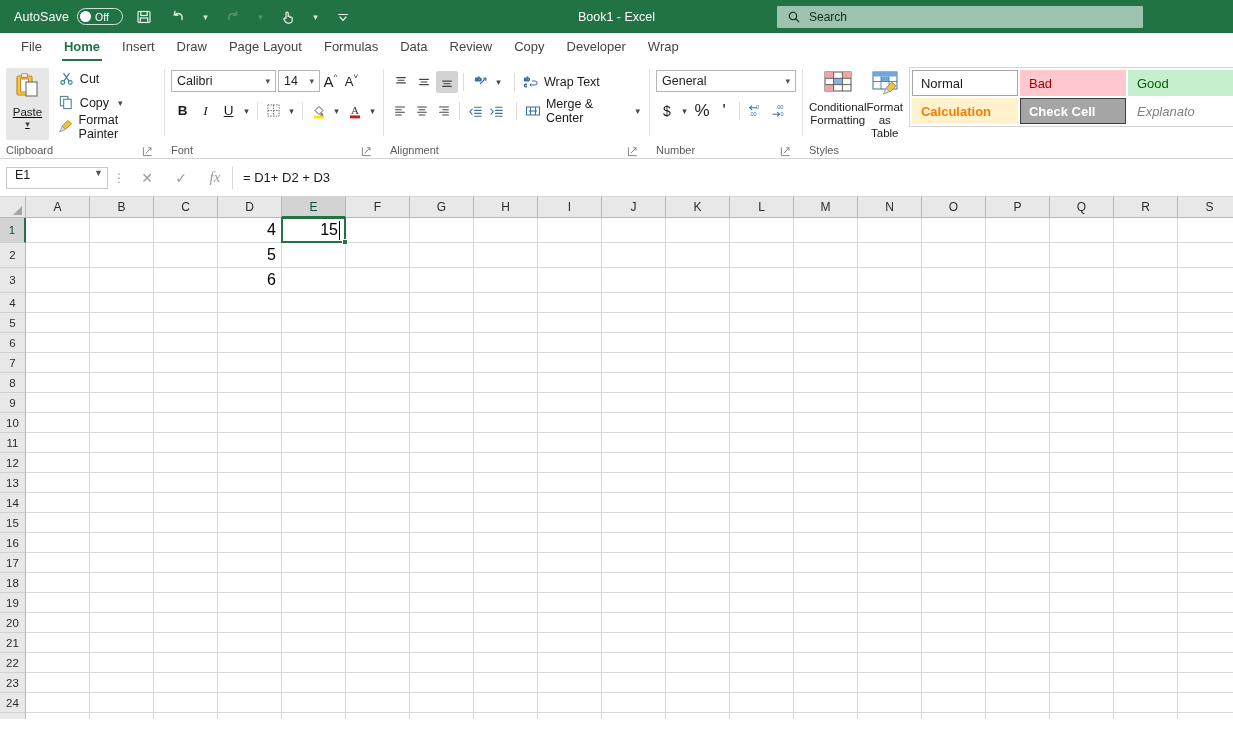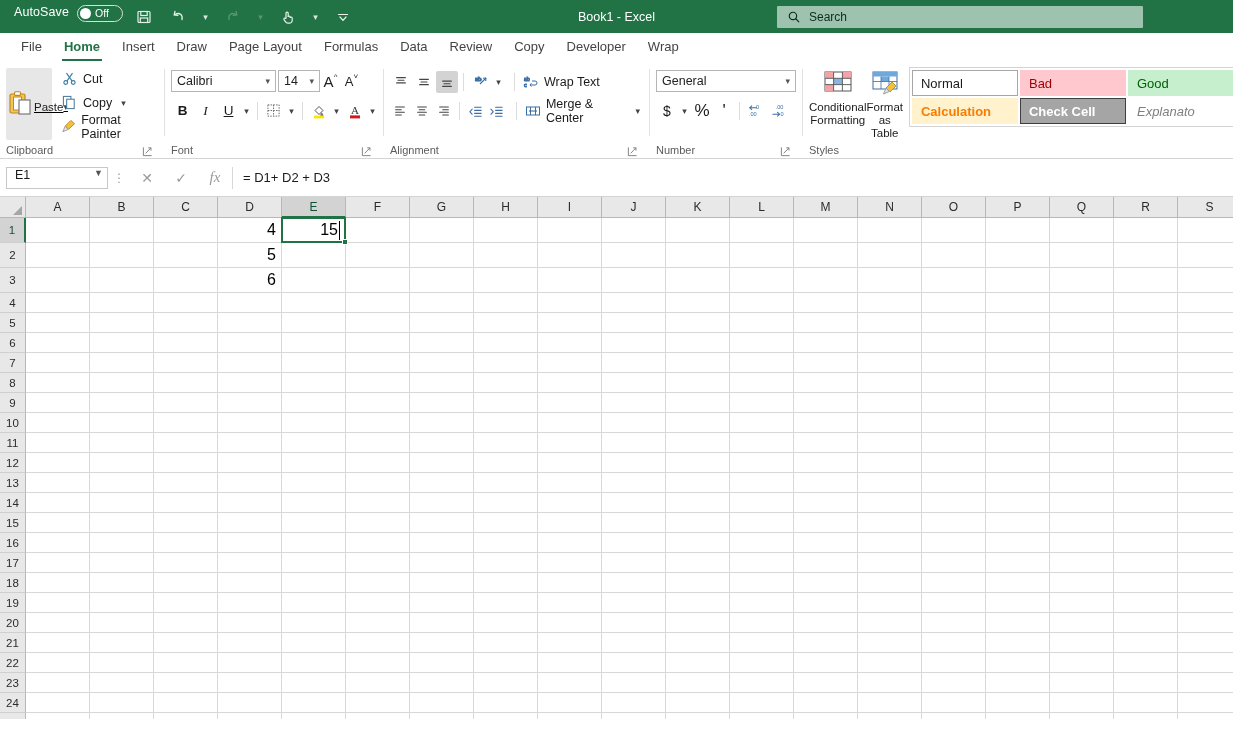--- a/index.html
+++ b/index.html
@@ -10,21 +10,21 @@
     font-family: "Liberation Sans", sans-serif;
     background: #ffffff;
   }
   #app { position: relative; width: 1233px; height: 738px; overflow: hidden; }
 
   
   .titlebar {
     height: 33px; background: #217346; color: #ffffff;
     display: flex; align-items: center; position: relative;
   }
-  .qat { display: flex; padding-left: 14px; gap: 8px; }
+  .qat { display: flex; align-items: center; padding-left: 14px; gap: 8px; }
   .autosave-label { font-size: 12.5px; letter-spacing: .1px; }
   .toggle {
     width: 46px; height: 17px; border: 1px solid #cfe3d6; border-radius: 9px;
     display: flex; align-items: center; padding: 0 2px; gap: 4px;
     background: transparent;
   }
   .toggle .knob { width: 11px; height: 11px; border-radius: 50%; background: #ffffff; }
   .toggle .tlabel { font-size: 10.5px; color: #ffffff; }
   .qicon {
     width: 26px; height: 24px; display: flex; align-items: center; justify-content: center;
@@ -70,21 +70,21 @@
     position: relative; line-height: 16px;
   }
   .group-sep { width: 1px; background: #e2e2e2; margin: 6px 0 22px 0; }
   .dialog-launcher {
     position: absolute; right: 4px; bottom: 1px; width: 12px; height: 12px;
     color: #8a8a8a;
   }
 
   
   .paste-btn {
-    width: 46px; display: flex; align-items: center;
+    width: 46px; display: flex; flex-direction: column; align-items: center;
     padding-top: 4px; background: #e7e7e7; border-radius: 2px; height: 72px; text-decoration: underline;
   }
   .paste-label { font-size: 11.5px; color: #1b1b1b; margin-top: 2px; }
   .paste-caret { font-size: 9px; color: #444; margin-top: 1px; }
   .clip-cmds { display: flex; flex-direction: column; padding-left: 6px; gap: 3px; }
   .cmd-row {
     display: flex; align-items: center; gap: 5px; height: 21px; font-size: 12.5px; color: #1b1b1b;
     padding: 0 3px; border-radius: 2px;
   }
   .cmd-row .ico { width: 17px; height: 17px; display:flex; align-items:center; justify-content:center; }

